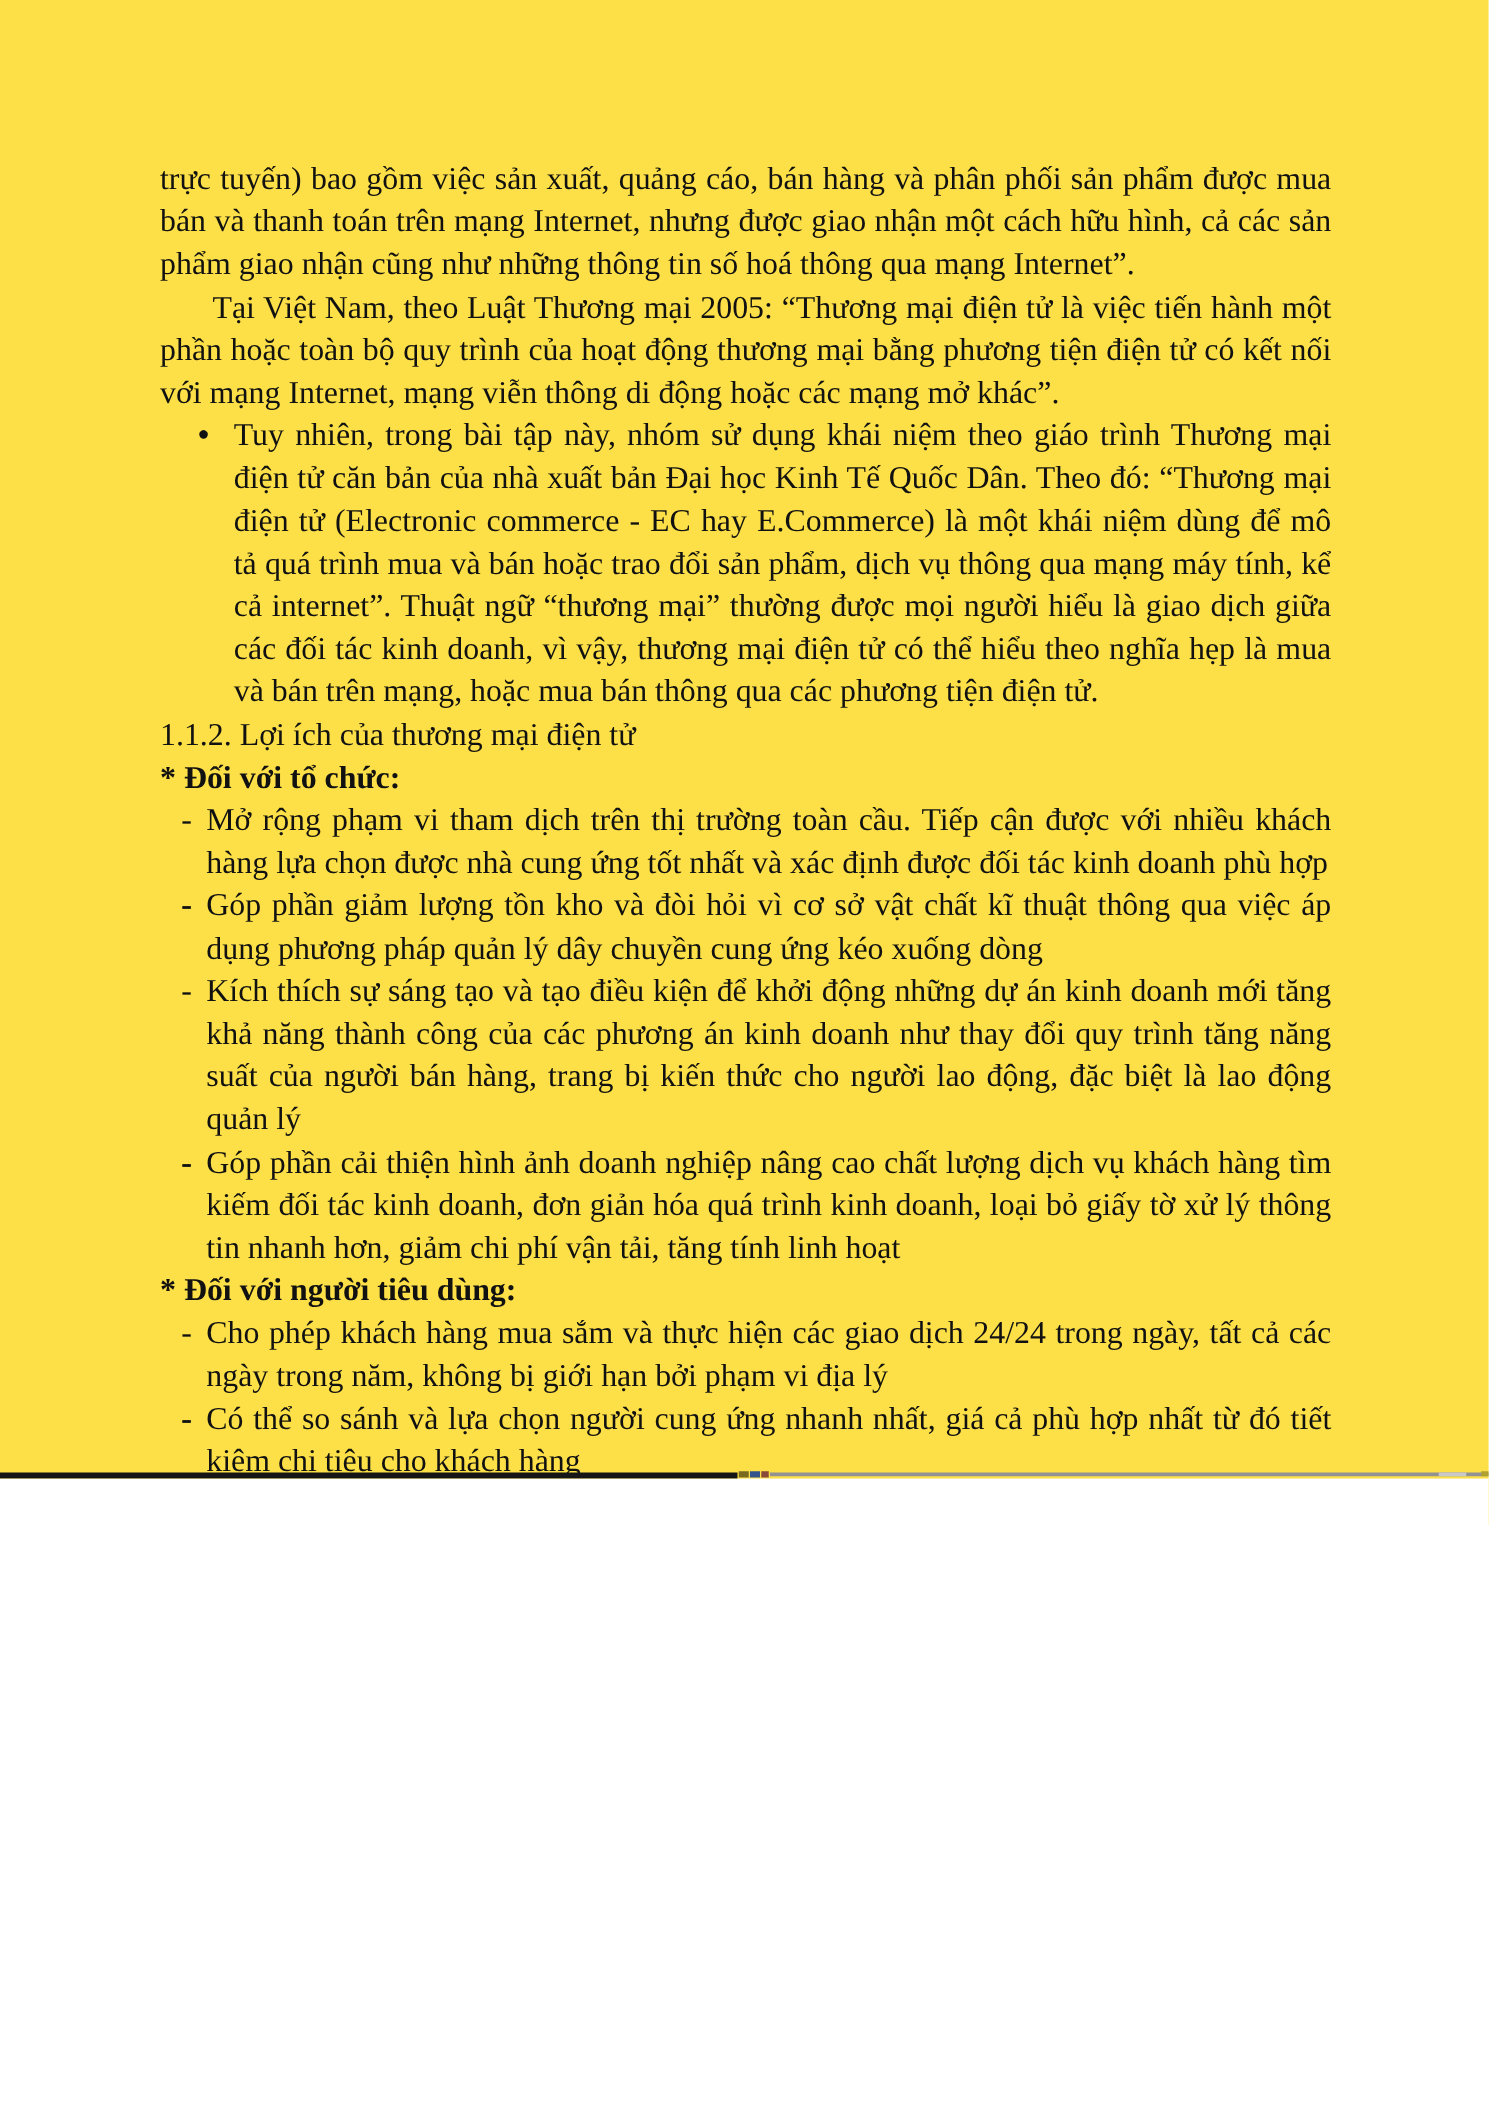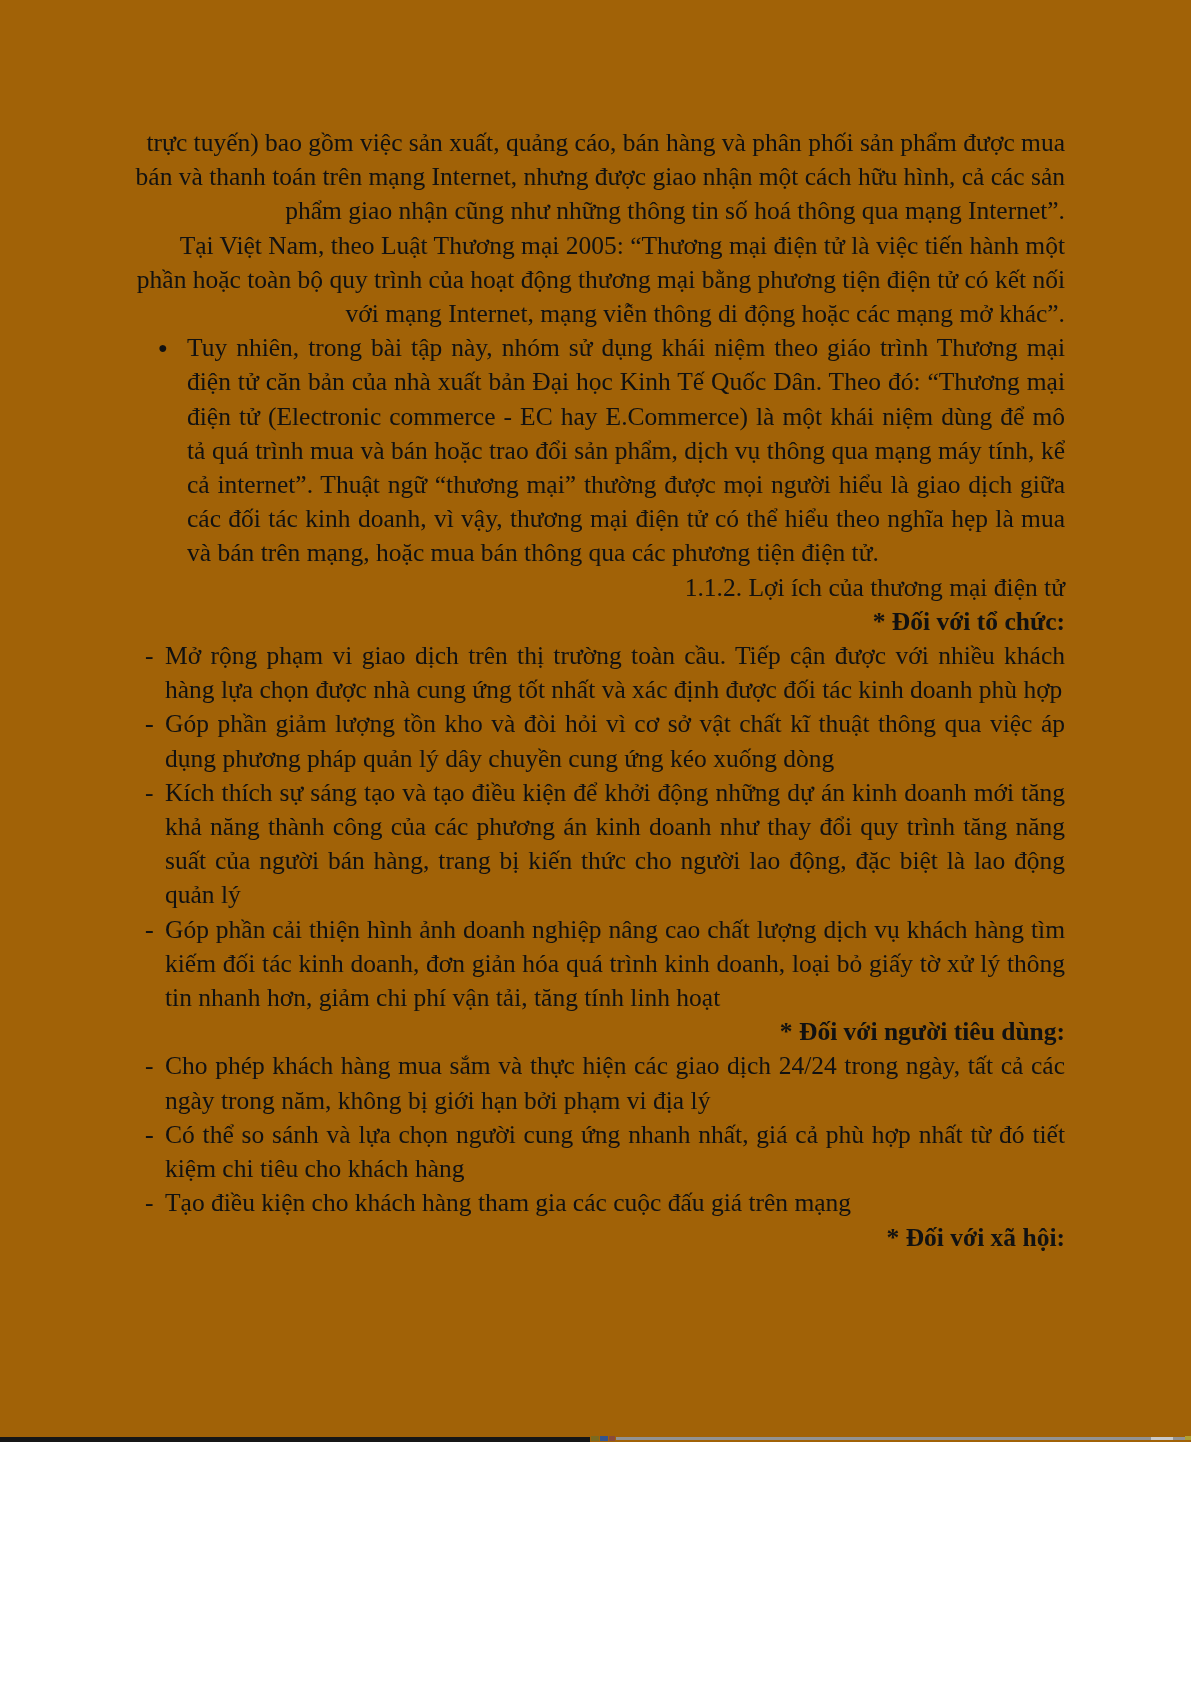--- a/index.html
+++ b/index.html
@@ -1,32 +1,32 @@
 <!DOCTYPE html>
 <html><head>
 <meta charset="utf-8">
 <style>
   html,body { margin:0; padding:0; background:#ffffff; }
   .page {
     position:relative;
-    width:1191px; height:1442px;
-    background:#a16207;
+    width:1191px; height:1183px;
+    background:#fde047;
     overflow:hidden;
     font-family:"Liberation Serif","DejaVu Serif",serif;
     color:#111111;
   }
   .content {
     position:absolute;
     left:128px; top:126px;
     width:937px;
     font-size:25.5px;
     line-height:34.2px;
     text-align:justify;
   }
-  .content p { margin:0;text-align:right; }
+  .content p { margin:0; }
   .p-indent { text-indent:42px; }
   .bullet-row { position:relative; padding-left:59px; }
   .bullet-row .bmarker {
     position:absolute; left:30px; top:0;
     font-size:16px; line-height:34.2px;
   }
   .dash-row { position:relative; padding-left:37px; }
   .dash-row .dmarker { position:absolute; left:17px; top:0; }
   .h-italic { }
   .subhead { font-weight:bold; margin-left:69px; text-align:left; }
@@ -60,21 +60,21 @@
       <span class="bmarker">●</span>
       <span>Tuy nhiên, trong bài tập này, nhóm sử dụng khái niệm theo giáo trình Thương mại điện tử căn bản của nhà xuất bản Đại học Kinh Tế Quốc Dân. Theo đó: “Thương mại điện tử (Electronic commerce - EC hay E.Commerce) là một khái niệm dùng để mô tả quá trình mua và bán hoặc trao đổi sản phẩm, dịch vụ thông qua mạng máy tính, kể cả internet”. Thuật ngữ “thương mại” thường được mọi người hiểu là giao dịch giữa các đối tác kinh doanh, vì vậy, thương mại điện tử có thể hiểu theo nghĩa hẹp là mua và bán trên mạng, hoặc mua bán thông qua các phương tiện điện tử.</span>
     </div>
 
     <p class="h-italic">1.1.2. Lợi ích của thương mại điện tử</p>
 
     <p class="subhead">* Đối với tổ chức:</p>
 
     <div class="dash-row">
       <span class="dmarker">-</span>
-      <span>Mở rộng phạm vi giao dịch trên thị trường toàn cầu. Tiếp cận được với nhiều khách hàng lựa chọn được nhà cung ứng tốt nhất và xác định được đối tác kinh doanh phù hợp</span>
+      <span>Mở rộng phạm vi tham dịch trên thị trường toàn cầu. Tiếp cận được với nhiều khách hàng lựa chọn được nhà cung ứng tốt nhất và xác định được đối tác kinh doanh phù hợp</span>
     </div>
     <div class="dash-row">
       <span class="dmarker">-</span>
     </div>
     <div class="dash-row">
       <span class="dmarker">-</span>
       <span>Góp phần giảm lượng tồn kho và đòi hỏi vì cơ sở vật chất kĩ thuật thông qua việc áp dụng phương pháp quản lý dây chuyền cung ứng kéo xuống dòng</span>
     </div>
     <div class="dash-row">
       <span class="dmarker">-</span>

